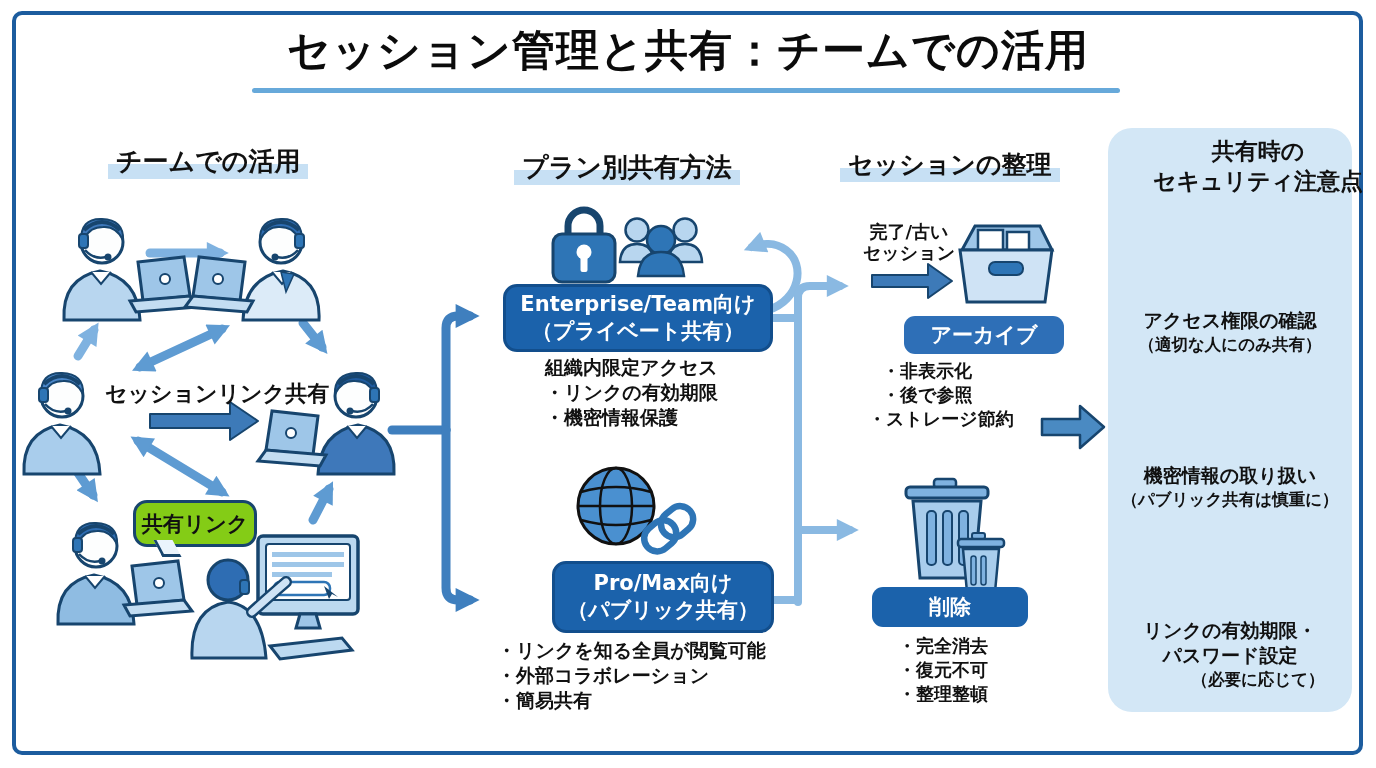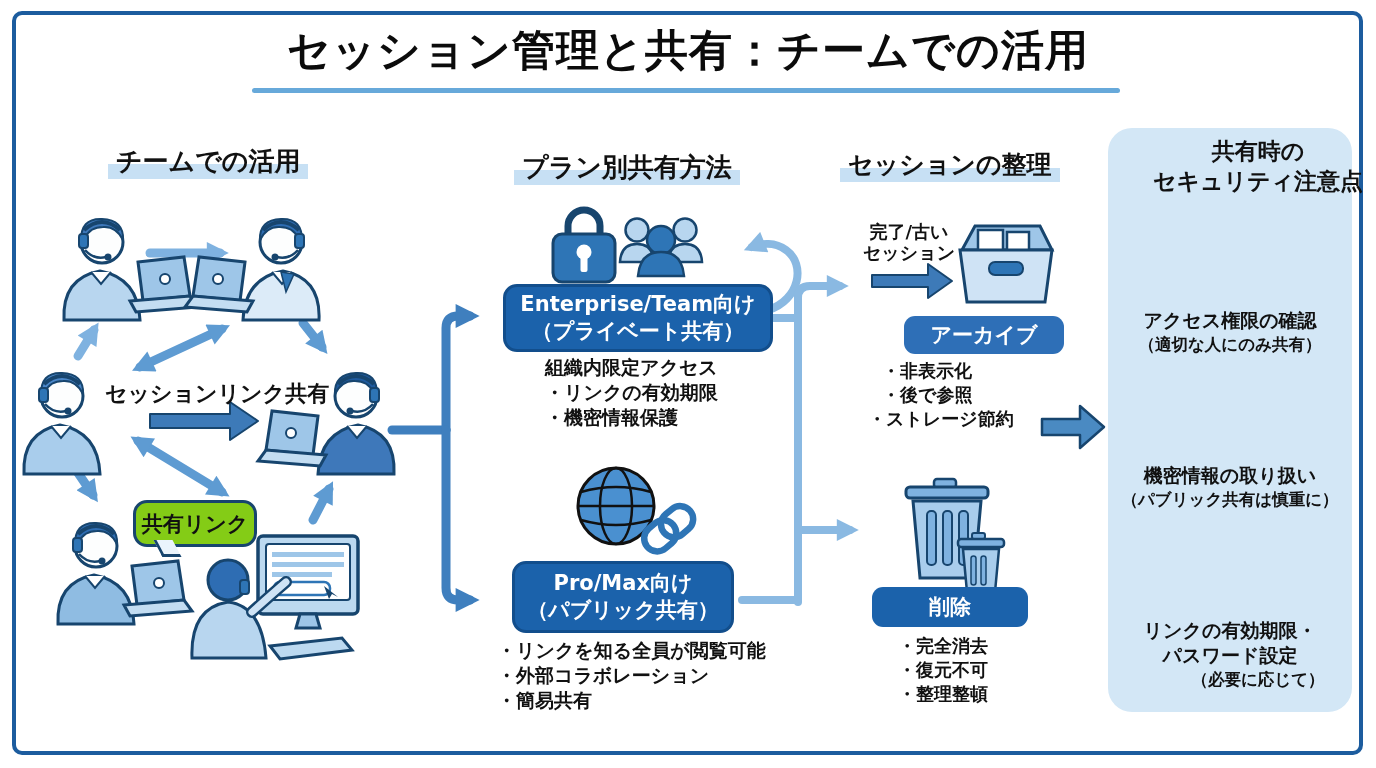--- a/index.html
+++ b/index.html
@@ -14,21 +14,21 @@
   .h-plans{left:514px;top:150px;}
   .h-org{left:840px;top:148px;font-size:25px;}
   .flow-label{position:absolute;left:105px;top:379px;font-size:22px;white-space:nowrap;}
   .bubble{position:absolute;left:133px;top:500px;width:118px;height:41px;background:#84cc16;border:3px solid #17456e;
           border-radius:14px;display:flex;align-items:center;justify-content:center;font-size:21px;}
   .bubble:after{content:"";position:absolute;left:22px;bottom:-13px;width:16px;height:14px;background:#eaf4fc;
           border-left:3px solid #17456e;border-bottom:3px solid #17456e;transform:skewX(28deg);}
   .plan-box{position:absolute;background:#1b62ab;border:3px solid #124e8c;color:#fff;border-radius:14px;
           display:flex;flex-direction:column;align-items:center;justify-content:center;text-align:center;line-height:27px;}
   .box-ent{left:503px;top:284px;width:264px;height:62px;font-size:21px;}
-  .box-pro{left:512px;top:561px;width:216px;height:66px;font-size:21px;}
+  .box-pro{left:552px;top:561px;width:216px;height:66px;font-size:21px;}
   .tag-box{position:absolute;background:#2e6fb7;color:#fff;border-radius:11px;display:flex;align-items:center;justify-content:center;}
   .box-archive{left:872px;top:316px;width:160px;height:38px;font-size:21px;margin-left:32px;}
   .box-delete{left:872px;top:587px;width:156px;height:40px;font-size:21px;background:#1b62ab;}
   .points{position:absolute;font-size:19px;line-height:25px;white-space:nowrap;}
   .pts-ent{left:545px;top:355px;}
   .pts-pro{left:497px;top:638px;}
   .pts-archive{left:882px;top:359px;font-size:18px;line-height:24px;}
   .pts-delete{left:898px;top:634px;font-size:18px;line-height:24px;}
   .source-label{position:absolute;left:853px;top:221px;width:112px;text-align:center;font-size:18px;line-height:21px;}
   .panel{position:absolute;left:1108px;top:128px;width:244px;height:584px;background:#d3e7f6;border-radius:24px;}

